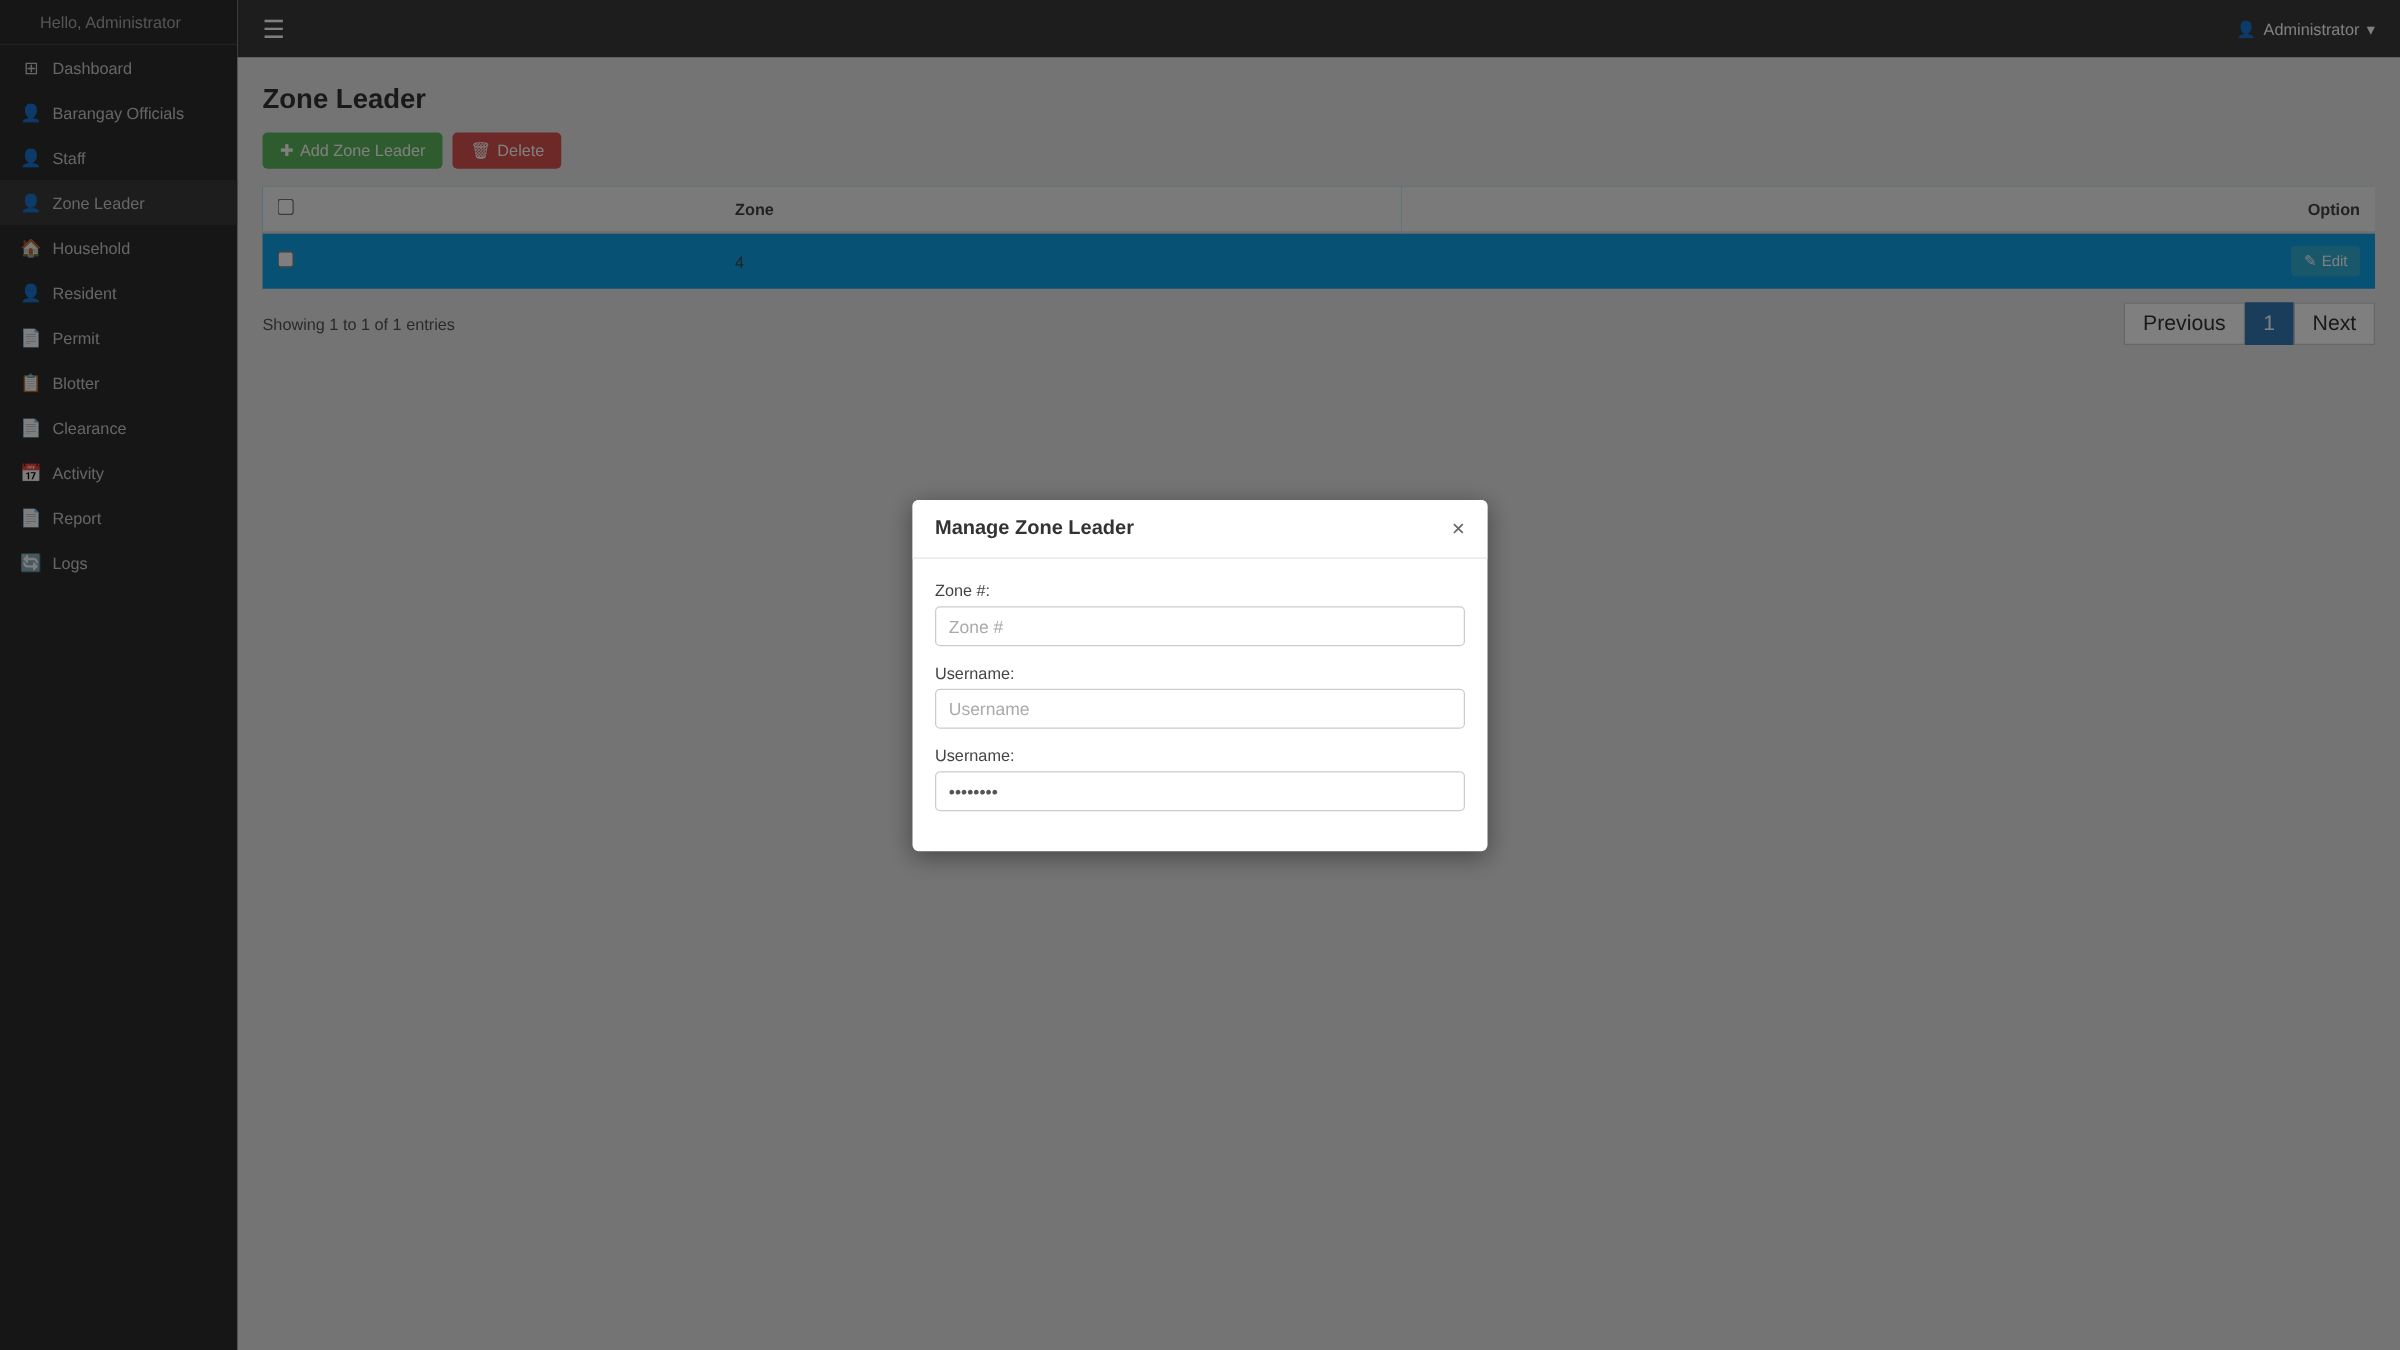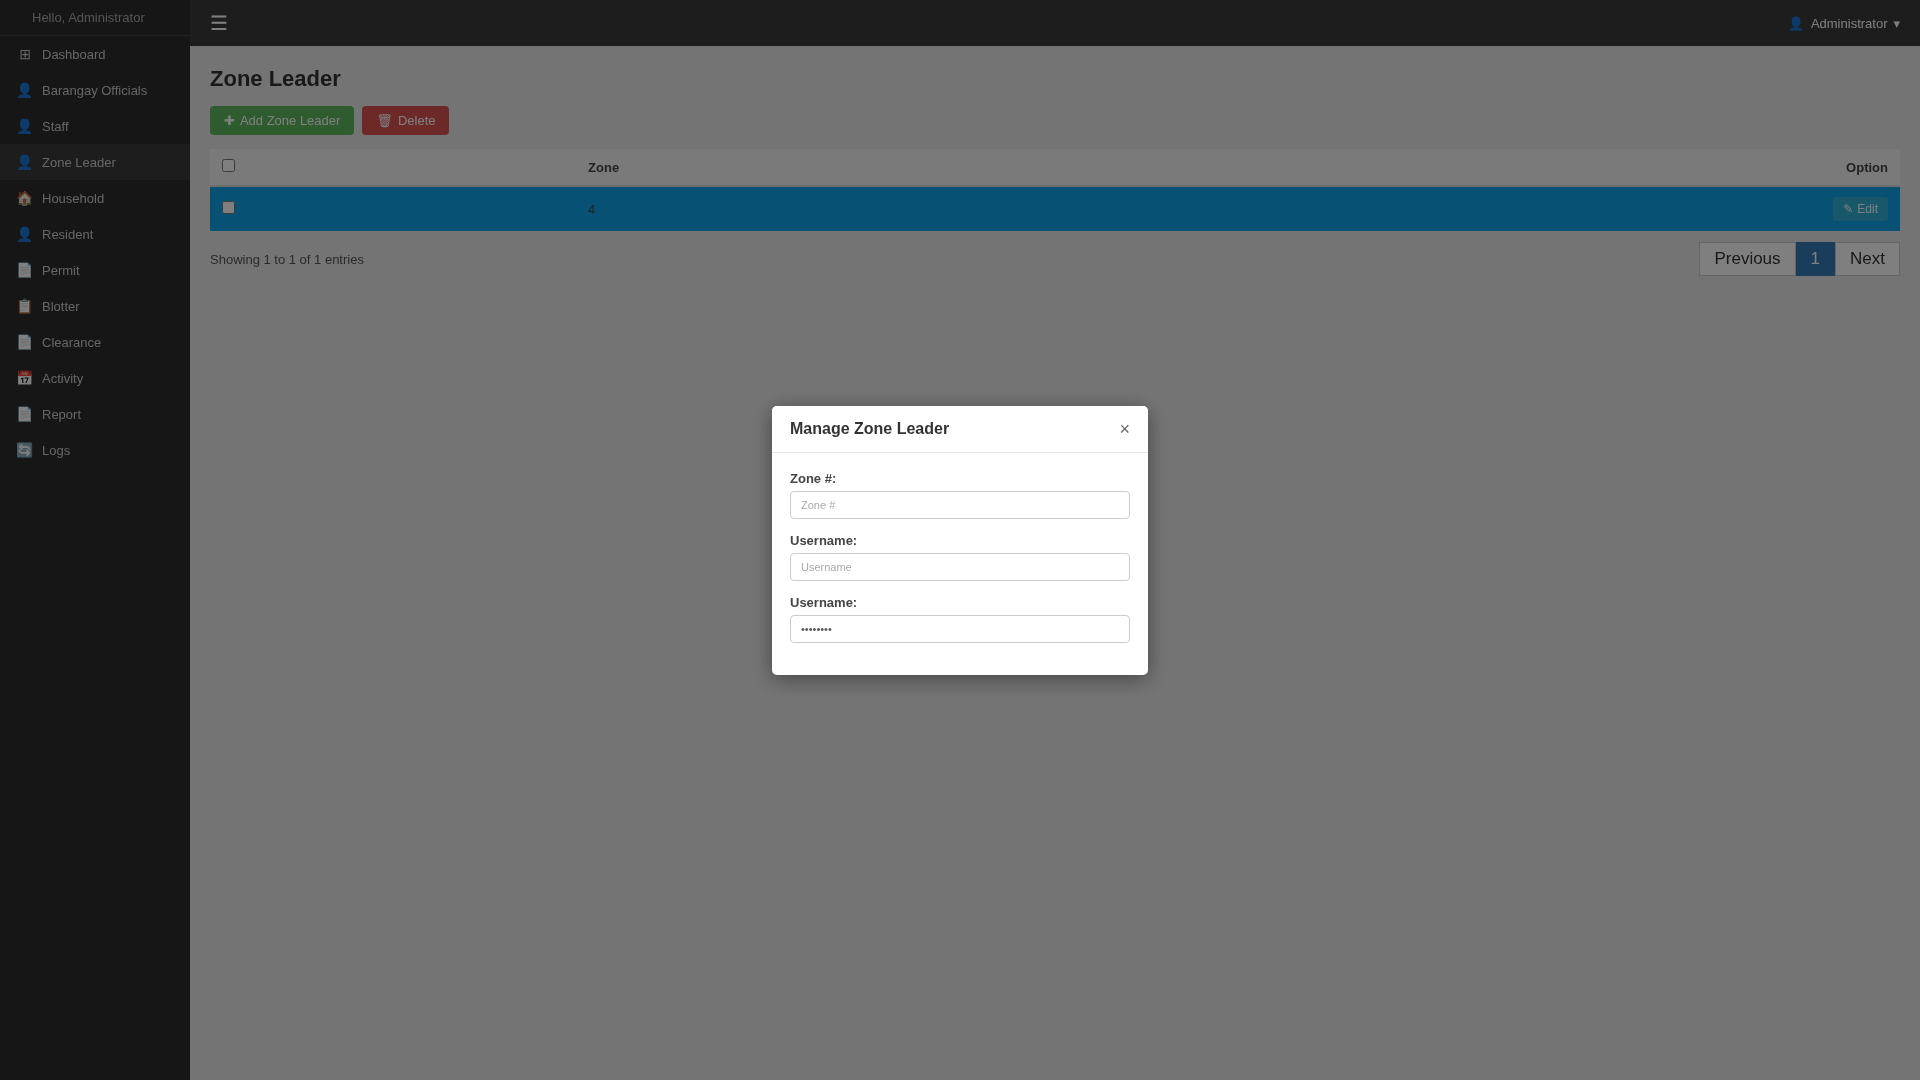--- a/index.html
+++ b/index.html
@@ -188,21 +188,21 @@
       display: flex;
       align-items: center;
       justify-content: center;
       z-index: 1000;
     }
 
     
     #modal {
       background: #fff;
       border-radius: 5px;
-      width: 376px;
+      width: 460px;
       box-shadow: 0 4px 20px rgba(0,0,0,0.4);
       overflow: hidden;
     }
     #modal-header {
       background: #fff;
       padding: 14px 18px;
       border-bottom: 1px solid #e5e5e5;
       display: flex;
       justify-content: space-between;
       align-items: center;
@@ -222,28 +222,28 @@
       padding: 18px;
     }
     .form-group {
       margin-bottom: 14px;
     }
     .form-group label {
       display: block;
       font-size: 13px;
       color: #444;
       margin-bottom: 5px;
-      font-weight: bold;
+      font-weight: normal;
     }
     .form-group input {
       width: 100%;
       padding: 7px 10px;
       border: 1px solid #ccc;
       border-radius: 4px;
-      font-size: 11px;
+      font-size: 14px;
       color: #555;
     }
     .form-group input::placeholder { color: #aaa; }
     #modal-footer {
       padding: 14px 18px;
       border-top: 1px solid #e5e5e5;
       display: flex;
       justify-content: flex-end;
       gap: 8px;
     }

